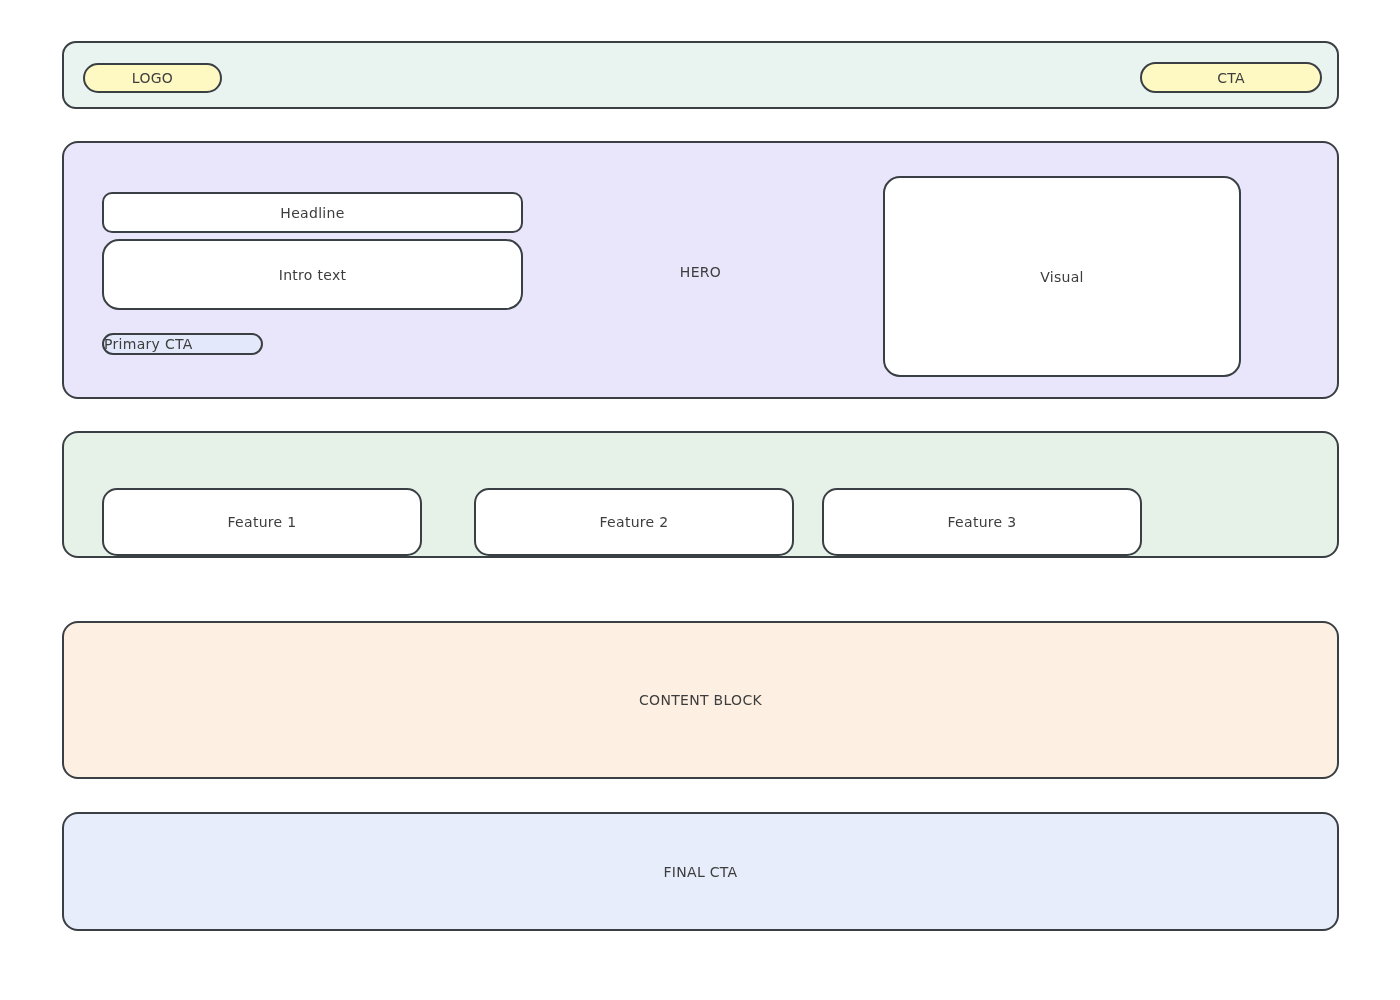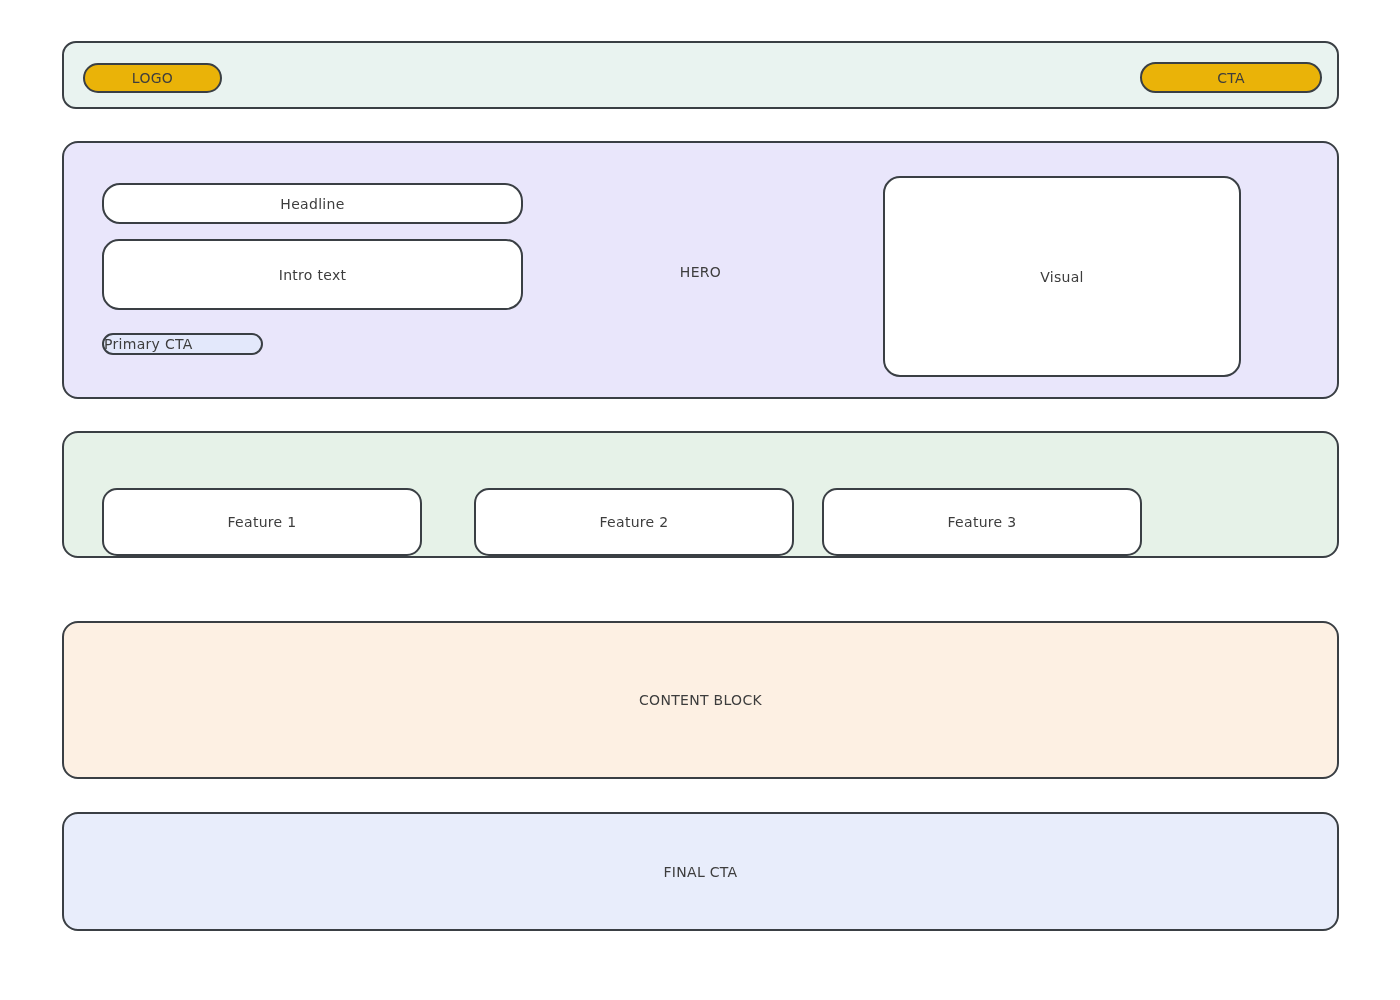--- a/index.html
+++ b/index.html
@@ -34,21 +34,21 @@
   .topbar {
     top: 41px;
     height: 68px;
     background: #e9f3f0;
     border-radius: 14px;
   }
   .pill {
     position: absolute;
     border: 2px solid #3a3f44;
     border-radius: 999px;
-    background: #eab308;
+    background: #fef9c3;
     box-sizing: border-box;
     display: flex;
     align-items: center;
     justify-content: center;
   }
   .logo-pill  { left: 19px;  top: 20px; width: 139px; height: 30px; }
   .cta-pill   { left: 1076px; top: 19px; width: 182px; height: 31px; }
   
   .hero {
     top: 141px;
@@ -58,21 +58,21 @@
   .hero-box {
     position: absolute;
     background: #ffffff;
     border: 2px solid #3a3f44;
     border-radius: 15px;
     box-sizing: border-box;
     display: flex;
     align-items: center;
     justify-content: center;
   }
-  .headline-box { left: 38px; top: 40px;  width: 421px; height: 41px; border-radius: 18px; text-align: right; }
+  .headline-box { left: 38px; top: 49px;  width: 421px; height: 41px; border-radius: 10px; text-align: right; }
   .intro-box    { left: 38px; top: 96px; width: 421px; height: 71px; border-radius: 17px; }
   .primary-cta  {
     position: absolute;
     left: 38px; top: 190px; width: 161px; height: 22px;
     background: #e3e8fb;
     border: 2px solid #3a3f44;
     border-radius: 999px;
     box-sizing: border-box;
     display: flex; align-items: center; justify-content: flex-start;
   }

